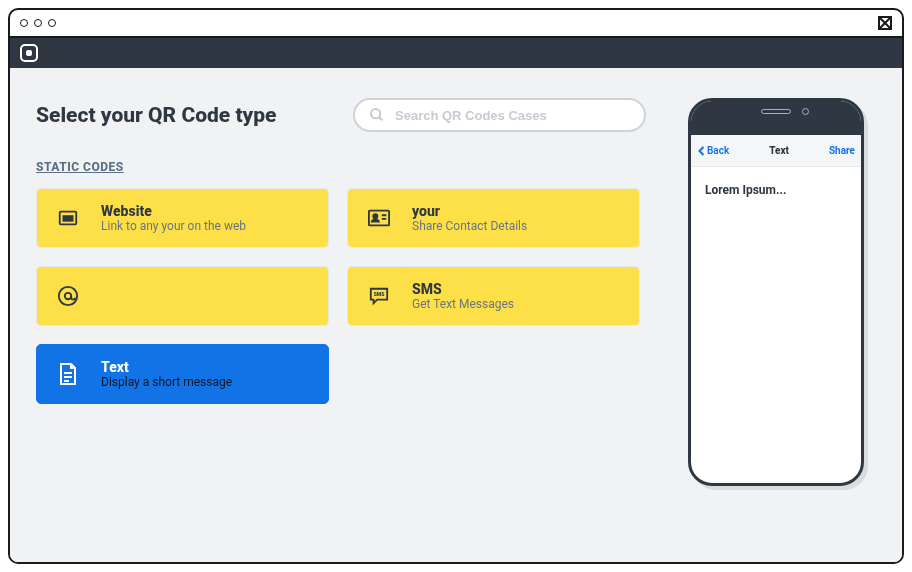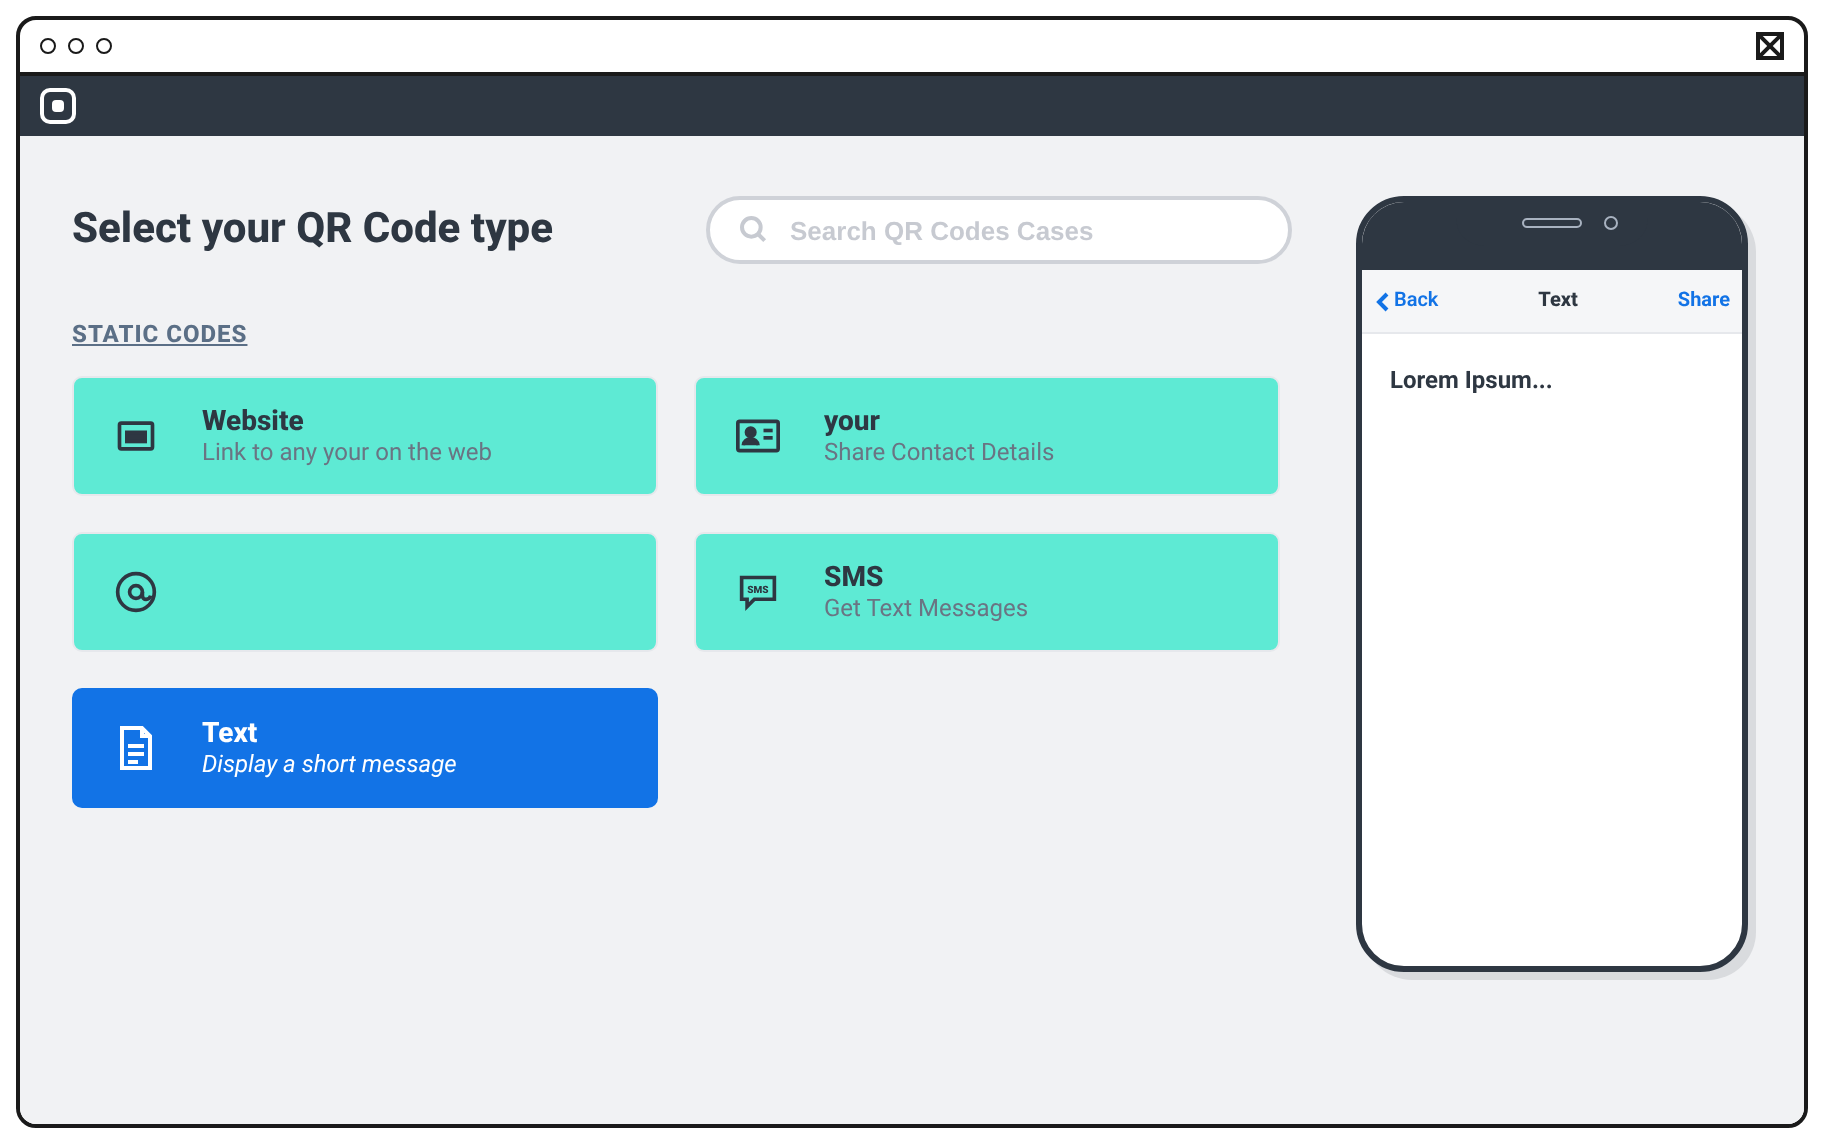--- a/index.html
+++ b/index.html
@@ -112,21 +112,21 @@
     color: #5b6f86;
     margin-bottom: 14px;
     text-decoration: underline;
   }
   .grid {
     display: grid;
     grid-template-columns: repeat(2, 293px);
     gap: 18px 18px;
   }
   .card {
-    background: #5eead4;
+    background: #fde047;
     border: 1px solid #e6e8ec;
     border-radius: 5px;
     padding: 14px 18px;
     display: flex;
     align-items: center;
     gap: 20px;
     cursor: pointer;
   }
   .card.selected {
     background: #1273e6;
@@ -135,31 +135,31 @@
   .card .icon-slot {
     width: 26px; display: flex; justify-content: center;
   }
   .card-title {
     font-size: 14px; font-weight: 800; color: #2e3742;
   }
   .card-sub {
     font-size: 12px; color: #6a7483;
   }
   .card.selected .card-title { color: #fff; }
-  .card.selected .card-sub { color: #ffffff; font-style: italic; }
+  .card.selected .card-sub { color: #0f172a; }
 
   
   .phone-wrap {
     flex: 0 0 200px;
     display: flex;
     align-items: flex-start;
     justify-content: center;
   }
   .phone {
-    width: 196px;
+    width: 176px;
     height: 388px;
     border: 3px solid #2e3742;
     border-radius: 24px;
     background: #fff;
     position: relative;
     overflow: hidden;
     box-shadow: 4px 4px 0 rgba(46,55,66,0.12);
   }
   .phone-top {
     height: 34px;

